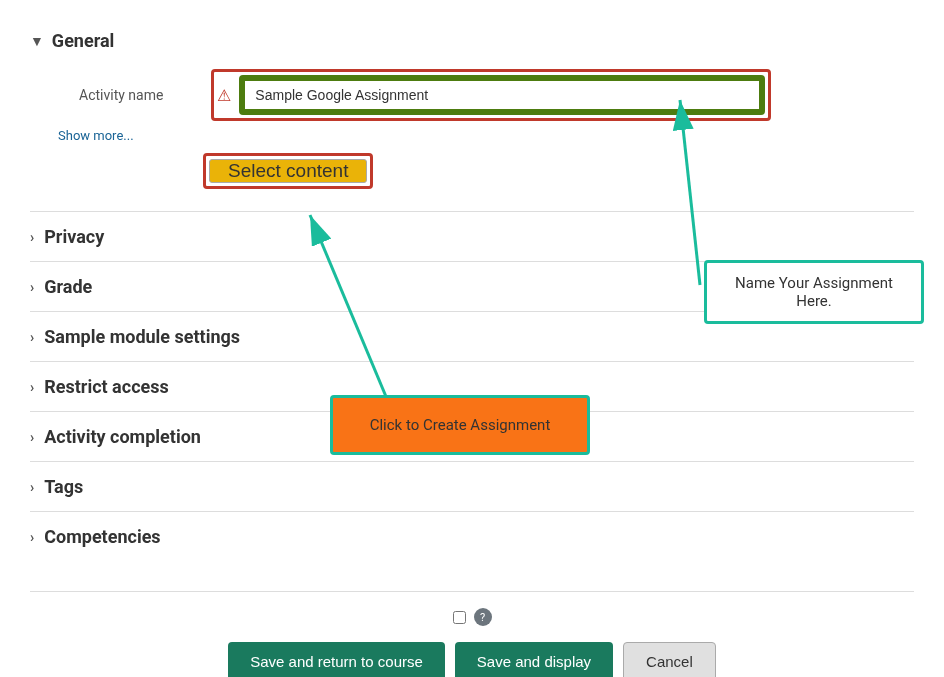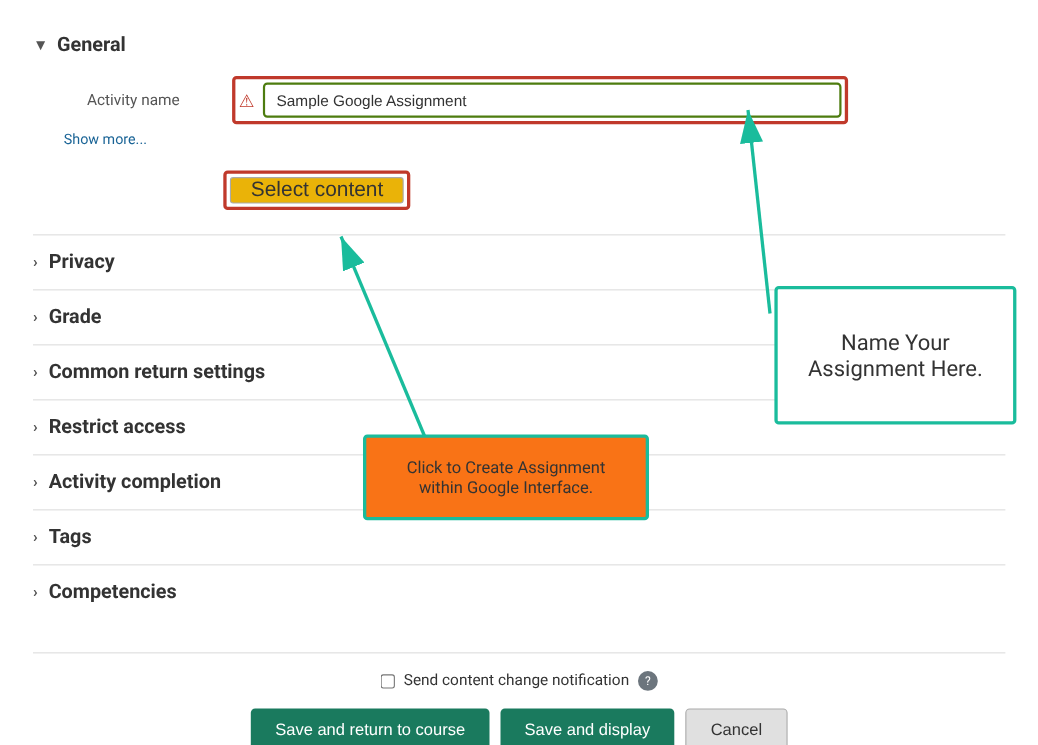--- a/index.html
+++ b/index.html
@@ -56,36 +56,36 @@
       padding: 3px;
       background: #fff;
     }
     .error-icon {
       color: #c0392b;
       font-size: 16px;
       flex-shrink: 0;
     }
     .activity-name-input {
       flex: 1;
-      border: 2px solid #4d7c0f;
+      border: 6px solid #4d7c0f;
       border-radius: 4px;
       padding: 6px 10px;
       font-size: 14px;
       color: #333;
       outline: none;
     }
 
     .show-more-link {
       color: #1a6496;
       text-decoration: none;
       font-size: 13px;
       margin-left: 28px;
       cursor: pointer;
       display: inline-block;
-      margin-bottom: 20px;
+      margin-bottom: 10px;
     }
 
     .select-content-wrapper {
       margin-left: 28px;
       margin-bottom: 8px;
       display: inline-block;
       border: 3px solid #c0392b;
       border-radius: 4px;
       padding: 3px;
     }
@@ -121,22 +121,22 @@
 
     
     .annotation-box-right {
       position: absolute;
       right: 20px;
       top: 260px;
       width: 220px;
       border: 3px solid #1abc9c;
       border-radius: 4px;
       background: #fff;
-      padding: 36px 16px;
-      font-size: 20px;
+      padding: 11px 16px;
+      font-size: 15px;
       color: #333;
       text-align: center;
     }
 
     .annotation-box-center {
       position: absolute;
       left: 330px;
       top: 395px;
       width: 260px;
       border: 3px solid #1abc9c;
@@ -268,21 +268,21 @@
   <div class="collapsible-section">
     <div class="collapsible-header">
       <span class="chevron-right">›</span>
       <span>Grade</span>
     </div>
   </div>
 
   <div class="collapsible-section">
     <div class="collapsible-header">
       <span class="chevron-right">›</span>
-      <span>Common return settings</span>
+      <span>Sample module settings</span>
     </div>
   </div>
 
   <div class="collapsible-section">
     <div class="collapsible-header">
       <span class="chevron-right">›</span>
       <span>Restrict access</span>
     </div>
   </div>
 
@@ -307,28 +307,26 @@
     </div>
   </div>
 
   
   <div class="annotation-box-right">
     <span>Name Your Assignment Here.</span>
   </div>
 
   <div class="annotation-box-center">
     <span>Click to Create Assignment</span><br>
-    <span>within Google Interface.</span>
   </div>
 
   
   <div class="bottom-section">
     <div class="notification-row">
       <input type="checkbox" style="">
-      <span class="notification-label">Send content change notification</span>
       <span class="help-icon">?</span>
     </div>
     <div class="button-row">
       <button class="btn-primary">Save and return to course</button>
       <button class="btn-primary">Save and display</button>
       <button class="btn-secondary">Cancel</button>
     </div>
   </div>
 
 </div>

